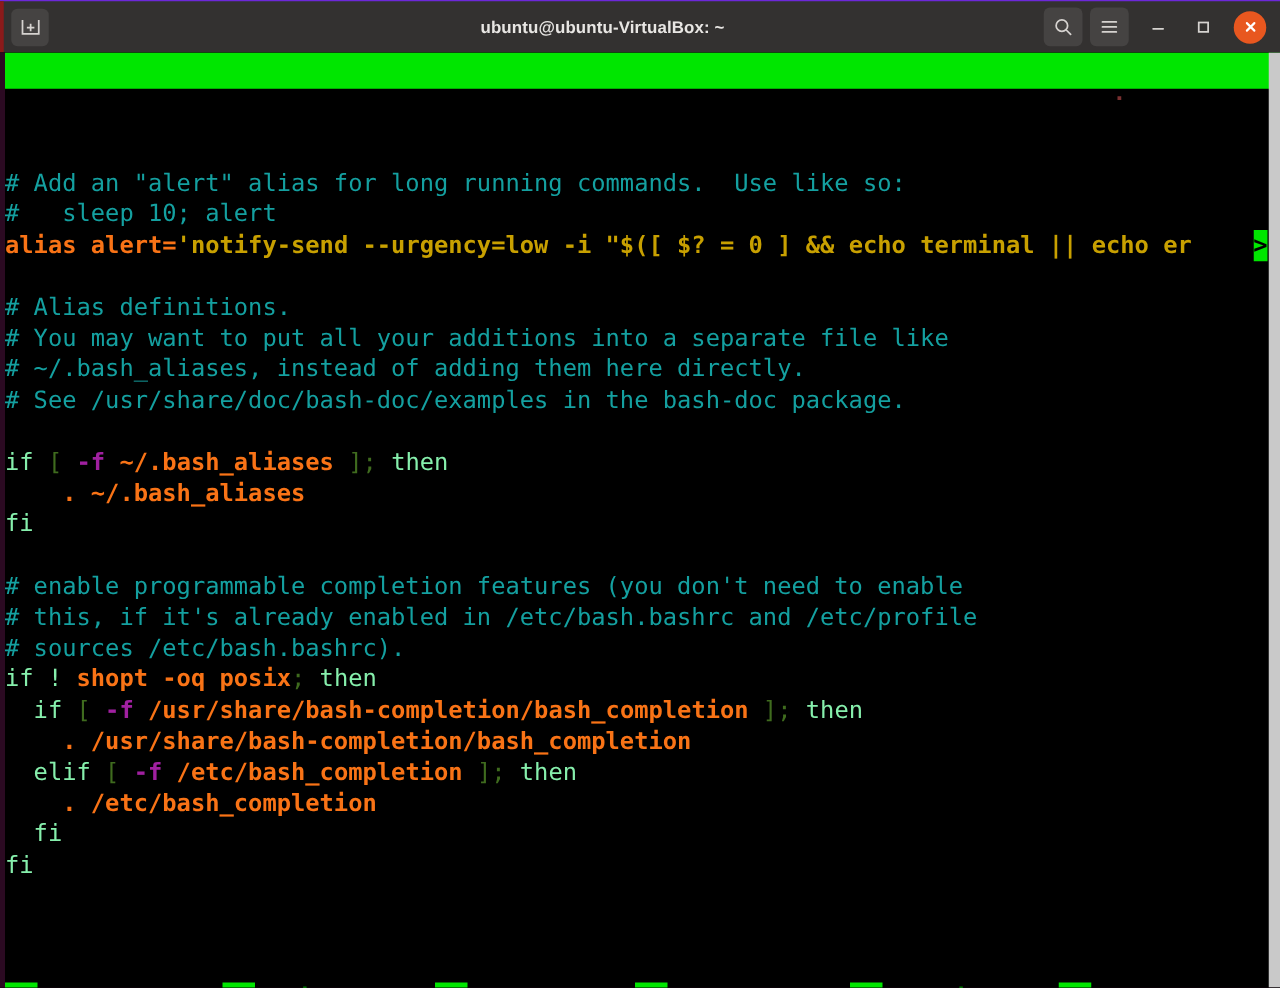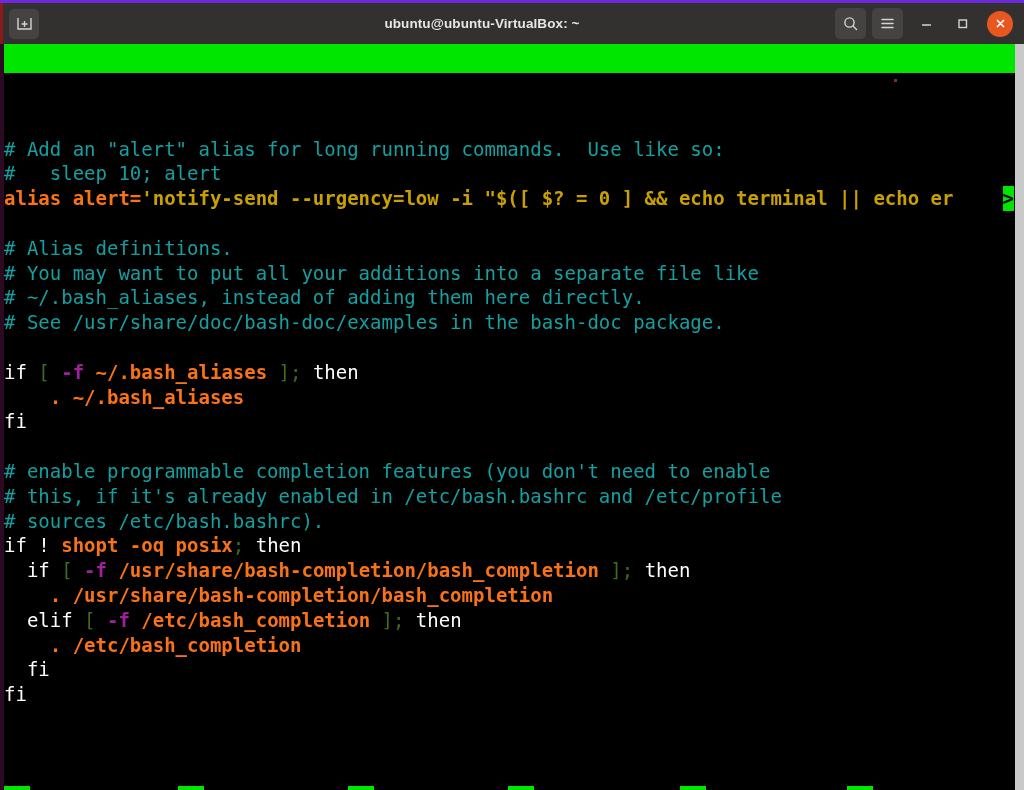--- a/index.html
+++ b/index.html
@@ -24,21 +24,21 @@
     flex-direction: column;
   }
 
   #titlebar {
     height: 41px;
     background: #333130;
     display: flex;
     align-items: center;
     flex: 0 0 auto;
     position: relative;
-    border-top: 3px solid #6d28d9;
+    border-top: 1px solid #6d28d9;
   }
   #titlebar::before {
     content: "";
     position: absolute;
     left: 0; top: 0; bottom: 0;
     width: 3px;
     background: #8b1a1a;
   }
 
   .tb-left {
@@ -146,21 +146,21 @@
   #editor .ln {
     height: 24.8px;
     white-space: pre;
     position: relative;
   }
 
   
   .c-comment { color: #14a0a0; }
   .c-green   { color: #f97316; font-weight: bold; }
   .c-yellow  { color: #c8a000; font-weight: bold; }
-  .c-olive   { color: #ffffff; }
+  .c-olive   { color: #86efac; }
   .c-dim     { color: #3f6b1e; }
   .c-mag     { color: #a020a0; font-weight: bold; }
   .c-plain   { color: #b8b8b8; }
 
   .cont-marker {
     position: absolute;
     right: 10px;
     top: 0;
     background: #00e600;
     color: #000;

